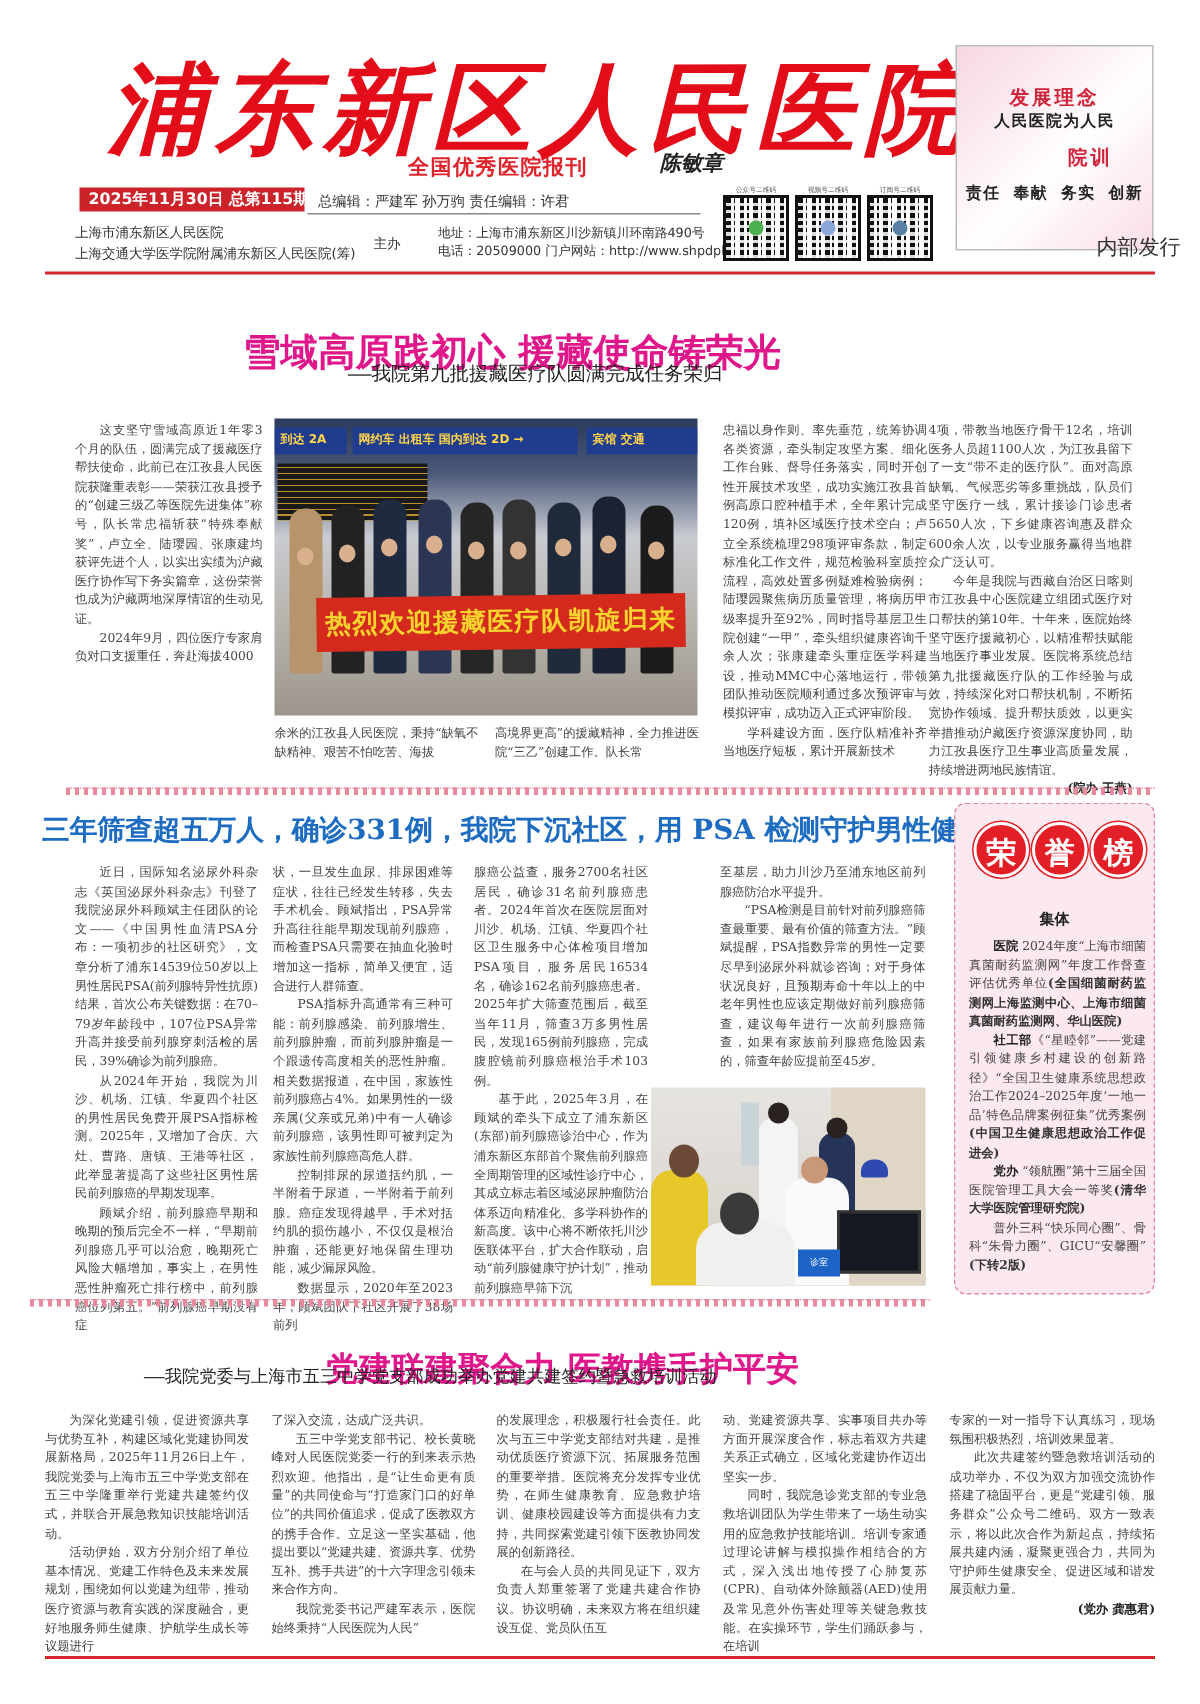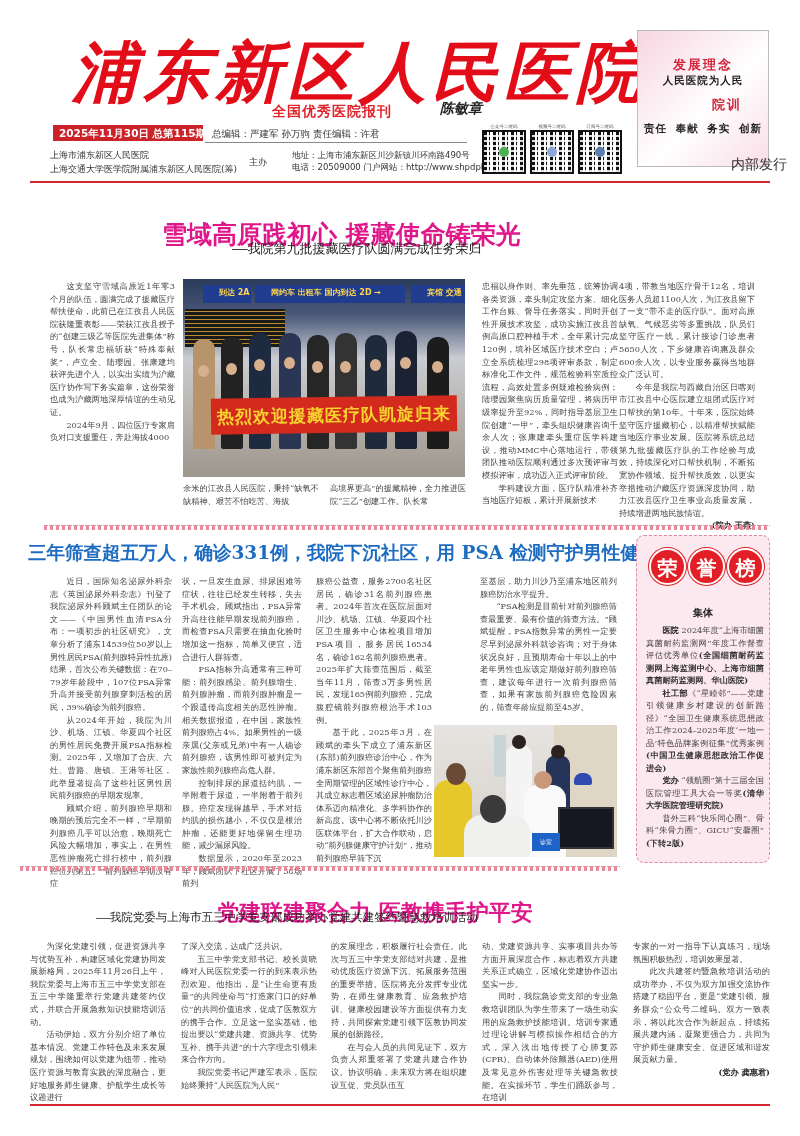--- a/index.html
+++ b/index.html
@@ -37,21 +37,21 @@
   .subhl { font-family: Liberation Mono, monospace; color: #222; white-space: nowrap; }
 
   .col { position: absolute; font-size: 8.2px; line-height: 12.6px; color: #444; text-align: justify; }
   .col p { text-indent: 2em; }
   .byline { font-weight: bold; color: #222; text-align: right; }
 
   .wavy { position: absolute; height: 5px; background: repeating-linear-gradient(90deg, #e88a9c 0 3px, transparent 3px 6px); border-top: 1px dotted #e88a9c; }
 
   
   .photo1 { left: 183px; top: 279px; width: 282px; height: 198px; background: linear-gradient(180deg, #2a3b5c 0%, #4a5878 18%, #c9ccd2 40%, #b7b2aa 70%, #9c968d 100%); overflow: hidden; }
-  .sign-bar { position: absolute; top: 6px; height: 18px; background: #1f3c8f; color: #ffd54a; font-family: "DejaVu Sans", sans-serif; font-size: 8px; font-weight: bold; line-height: 16px; padding: 0 16px; white-space: nowrap; margin-left: 20px; }
+  .sign-bar { position: absolute; top: 6px; height: 18px; background: #1f3c8f; color: #ffd54a; font-family: "DejaVu Sans", sans-serif; font-size: 8px; font-weight: bold; line-height: 16px; padding: 0 4px; white-space: nowrap; }
   .board { position: absolute; top: 30px; left: 2px; width: 100px; height: 38px; background: repeating-linear-gradient(0deg, #1a1a1a 0 3px, #b88d2a 3px 4px); }
   .person { position: absolute; bottom: 28px; width: 22px; border-radius: 10px 10px 2px 2px; }
   .head { position: absolute; width: 11px; height: 12px; border-radius: 50%; background: #d9b08e; }
   .banner { position: absolute; left: 28px; top: 118px; width: 246px; height: 36px; background: #d42a1e; color: #f6d32d; font-family: "DejaVu Sans", sans-serif; font-weight: bold; font-size: 17px; text-align: center; line-height: 36px; letter-spacing: 1px; transform: rotate(-0.8deg); white-space: nowrap; }
 
   .photo2 { left: 434px; top: 725px; width: 183px; height: 132px; background: linear-gradient(180deg, #e6e4e0 0%, #dcd8d2 60%, #c8c2ba 100%); overflow: hidden; }
 
   
   .honor { left: 636px; top: 535px; width: 134px; height: 328px; border: 1px dashed #e08aa5; border-radius: 8px; background: #fce8ef; }
   .honor-badges { position: absolute; left: 12px; top: 12px; display: flex; gap: 2px; }

